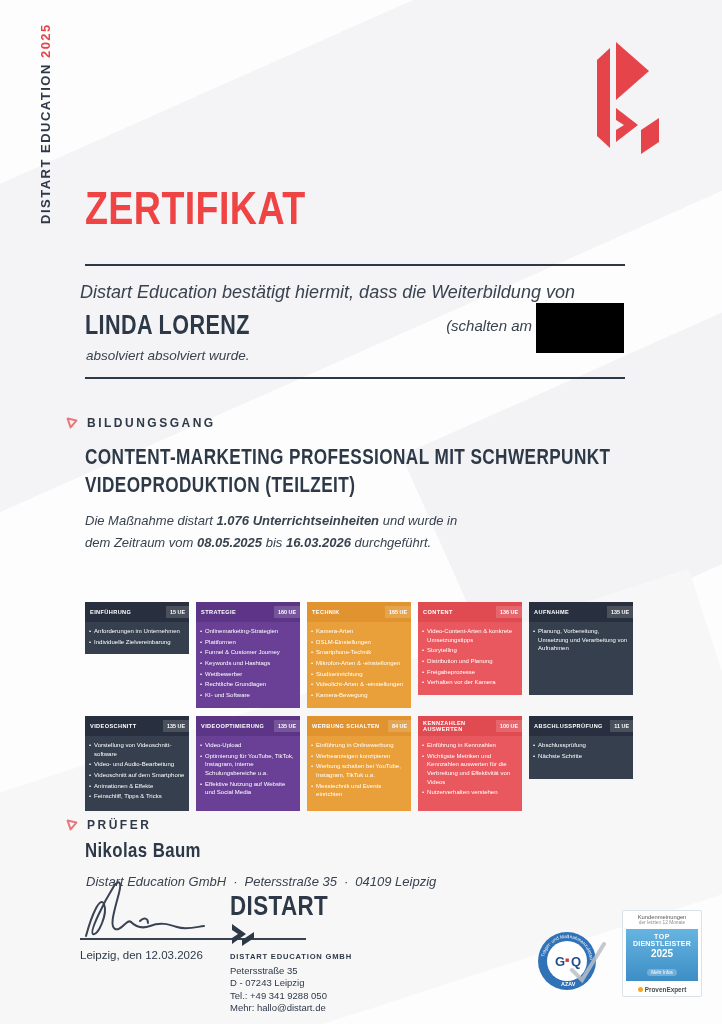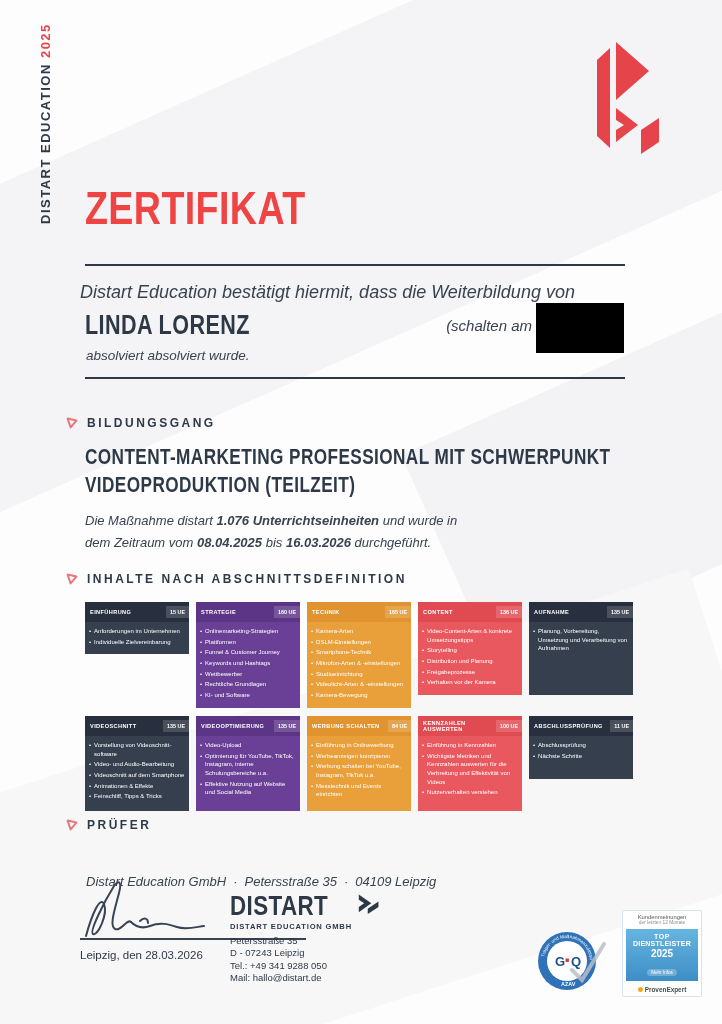--- a/index.html
+++ b/index.html
@@ -51,21 +51,21 @@
 
   .pruefer-name{left:85px;top:838px;font-size:21px;}
   .affil{left:86px;top:874px;font-style:italic;font-size:13px;color:#39424f;}
   .affil .dot{margin:0 7px;}
 
   .signature{left:78px;top:878px;}
   .sig-line{left:80px;top:938px;width:226px;height:1.5px;background:#39424f;}
   .date-line{left:80px;top:949px;font-size:11.5px;color:#2e3948;}
 
   .logo-block{left:230px;top:893px;width:150px;}
-  .logo-row{display:flex;align-items:flex-start;gap:4px;}
+  .logo-row{display:flex;align-items:flex-start;gap:4px;flex-direction:column;}
   .logo-word{font-size:28px;line-height:.95;}
   .logo-sub{font-weight:700;font-size:7.6px;letter-spacing:.8px;margin-top:2px;color:#2e3948;}
   .logo-addr{margin-top:4px;font-size:9.5px;line-height:1.32;color:#2e3948;}
 
   .azav{left:534px;top:926px;width:72px;height:70px;}
   .proven{left:622px;top:910px;width:80px;background:#fff;border:1px solid #d9e2ea;border-radius:2px;text-align:center;box-sizing:border-box;}
   .pv-top{padding:3px 2px 2px;}
   .pv-t1{font-size:5.8px;color:#555;}
   .pv-t2{font-size:4.8px;color:#8a8f94;}
   .pv-mid{margin:2px 3px;background:linear-gradient(180deg,#66b4e0,#3d8ec6);color:#fff;padding:4px 2px 3px;}
@@ -106,28 +106,22 @@
 
   <div class="z sec s-bildung">
     <svg width="12" height="12" viewBox="0 0 12 12">
         <path d="M1.6 1.6 L10.4 3.6 L4.6 10.4 Z" fill="none" stroke="#e8787a" stroke-width="2" stroke-linejoin="round"></path>
       </svg>
     <span class="sec-label">BILDUNGSGANG</span>
   </div>
   <div class="z course-title"><span class="cond">CONTENT-MARKETING PROFESSIONAL MIT SCHWERPUNKT
 VIDEOPRODUKTION (TEILZEIT)</span></div>
   <div class="z desc"><span>Die Maßnahme distart </span><b>1.076 Unterrichtseinheiten</b><span> und wurde in
-dem Zeitraum vom </span><b>08.04.2025</b><span> bis </span><b>16.03.2026</b><span> durchgeführt.</span></div>
-
-  <div class="z sec s-inhalte">
-    <svg width="12" height="12" viewBox="0 0 12 12">
-        <path d="M1.6 1.6 L10.4 3.6 L4.6 10.4 Z" fill="none" stroke="#e8787a" stroke-width="2" stroke-linejoin="round"></path>
-      </svg>
-    <span class="sec-label">INHALTE NACH ABSCHNITTSDEFINITION</span>
-  </div>
+dem Zeitraum vom </span><b>08.05.2025</b><span> bis </span><b>16.03.2026</b><span> durchgeführt.</span></div>
+
   <div class="z cards">
       <div class="card">
       <div class="card-header" style="background: rgb(40, 48, 63);">
         <span class="card-title">EINFÜHRUNG</span>
         <span class="card-ue">15 UE</span>
       </div>
       <div class="card-body" style="background: rgb(53, 63, 78);">
         <ul class="card-items">
             <li>
               <span class="blt">•</span>
@@ -379,50 +373,51 @@
       </div>
     </div>
     </div>
 
   <div class="z sec s-pruefer">
     <svg width="12" height="12" viewBox="0 0 12 12">
         <path d="M1.6 1.6 L10.4 3.6 L4.6 10.4 Z" fill="none" stroke="#e8787a" stroke-width="2" stroke-linejoin="round"></path>
       </svg>
     <span class="sec-label">PRÜFER</span>
   </div>
+  <div class="z pruefer-name"><span class="cond">Nikolas Baum</span></div>
   <div class="z affil">
     <span>Distart Education GmbH</span><span class="dot">·</span><span>Petersstraße 35</span><span class="dot">·</span><span>04109 Leipzig</span>
   </div>
 
   <svg class="z signature" width="160" height="66" viewBox="0 0 160 66">
     <g fill="none" stroke="#3a4354" stroke-width="2" stroke-linecap="round">
       <path d="M8 58 C 14 36, 22 18, 26 26 C 30 36, 20 58, 15 56 C 11 54, 26 24, 36 8 C 41 1, 44 4, 41 15 C 37 31, 31 48, 37 51 C 43 54, 49 40, 53 44"></path>
       <path d="M53 44 C 58 49, 64 51, 72 48 C 82 44, 90 46, 99 49 C 108 52, 118 49, 126 48"></path>
       <path d="M62 43 C 66 39, 70 40, 70 45"></path>
     </g>
   </svg>
   <div class="sig-line z"></div>
-  <div class="z date-line">Leipzig, den 28.03.2026</div>
+  <div class="z date-line">Leipzig, den 12.03.2026</div>
 
   <div class="z logo-block">
     <div class="logo-row">
       <span class="logo-word"><span class="cond">DISTART</span></span>
       <svg width="26" height="26" viewBox="0 0 26 26">
         <g fill="#2e3948">
           <polygon points="2,0 16,10 2,20 2,14 8,10 2,6"></polygon>
           <polygon points="12,16 24,8 24,14 12,22"></polygon>
         </g>
       </svg>
     </div>
     <div class="logo-sub">DISTART EDUCATION GMBH</div>
     <div class="logo-addr">
       <div>Petersstraße 35</div>
       <div>D - 07243 Leipzig</div>
       <div>Tel.: +49 341 9288 050</div>
-      <div>Mail: hallo@distart.de</div>
+      <div>Mehr: hallo@distart.de</div>
     </div>
   </div>
 
   <svg class="z azav" viewBox="0 0 72 70">
     <circle cx="33" cy="35" r="29" fill="#2f72b8"></circle>
     <circle cx="33" cy="35" r="20" fill="#ffffff"></circle>
     <defs>
         <path id="ringTop" d="M10 35 a23 23 0 0 1 46 0"></path>
       </defs>
     <text font-size="4.6" fill="#ffffff" font-family="Liberation Sans, sans-serif"><textPath href="#ringTop" startOffset="4"> Träger- und Maßnahmenzulassung</textPath></text>

